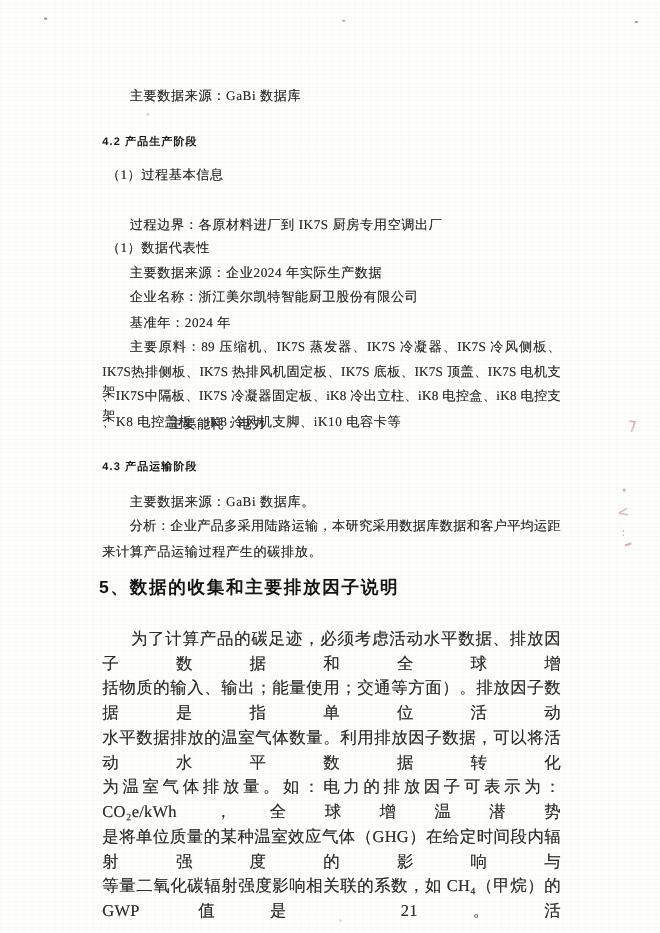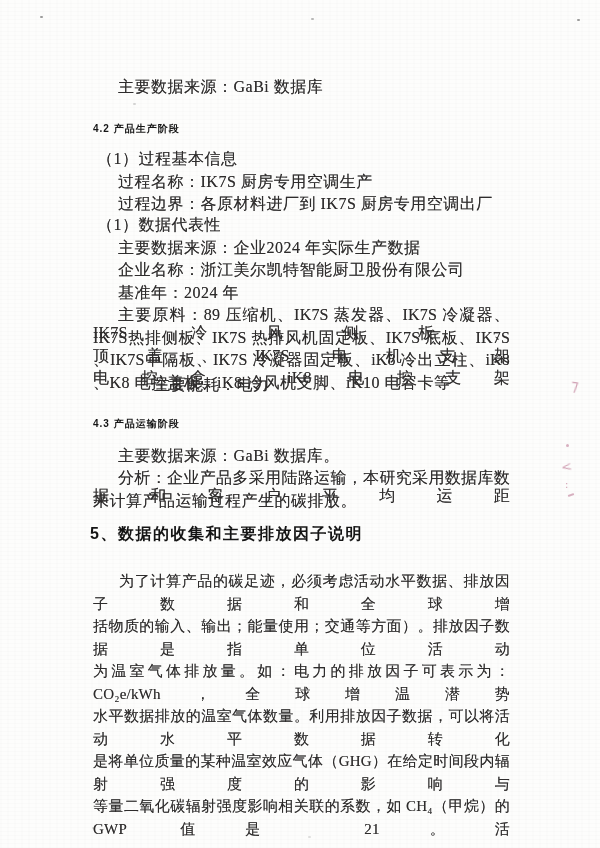--- a/index.html
+++ b/index.html
@@ -18,21 +18,21 @@
         rgba(0,0,0,0.012) 0px, rgba(0,0,0,0.012) 1px,
         transparent 1px, transparent 4px),
       repeating-linear-gradient(90deg,
         rgba(0,0,0,0.008) 0px, rgba(0,0,0,0.008) 2px,
         transparent 2px, transparent 7px);
     overflow:hidden;
     color:#2d2d2d;
   }
   .line{
     position:absolute;
-    font-size:16px;
+    font-size:12px;
     line-height:18px;
     letter-spacing:0.5px;
     white-space:nowrap;
     color:#2e2c2c;
     text-shadow:0 0 0.4px rgba(40,40,40,0.55);
   }
   .just{
     white-space:normal;
     width:417px;
     text-align:justify;
@@ -101,21 +101,20 @@
   <div class="bleed" style="left:571px;top:377px;font-size:15px;transform:rotate(8deg);">⁊</div>
   <div class="bleed" style="left:566px;top:444px;width:3px;height:3px;background:#c487a0;border-radius:50%;"></div>
   <div class="bleed" style="left:561px;top:459px;font-size:13px;transform:rotate(-10deg);">&lt;</div>
   <div class="bleed" style="left:565px;top:479px;font-size:10px;">:</div>
   <div class="bleed" style="left:568px;top:494px;width:6px;height:2px;background:#c487a0;transform:rotate(-20deg);"></div>
 
   <div class="line" style="left:118px;top:78px;">主要数据来源：GaBi 数据库</div>
 
   <h2 class="h-sec" style="left:93px;top:122px;">4.2 产品生产阶段</h2>
   <div class="line" style="left:97px;top:150px;">（1）过程基本信息</div>
-  <div class="line" style="left:118px;top:173px;">过程名称：IK7S 厨房专用空调生产</div>
   <div class="line" style="left:118px;top:195px;">过程边界：各原材料进厂到 IK7S 厨房专用空调出厂</div>
   <div class="line" style="left:97px;top:216px;">（1）数据代表性</div>
   <div class="line" style="left:118px;top:239px;">主要数据来源：企业2024 年实际生产数据</div>
   <div class="line" style="left:118px;top:261px;">企业名称：浙江美尔凯特智能厨卫股份有限公司</div>
   <div class="line" style="left:118px;top:284px;">基准年：2024 年</div>
   <div class="line just" style="left:93px;top:306px;text-indent:25px;">主要原料：89 压缩机、IK7S 蒸发器、IK7S 冷凝器、IK7S 冷风侧板、</div>
   <div class="line just" style="left:93px;top:329px;">IK7S热排侧板、IK7S 热排风机固定板、IK7S 底板、IK7S 顶盖、IK7S 电机支架</div>
   <div class="line just" style="left:93px;top:351px;">、IK7S中隔板、IK7S 冷凝器固定板、iK8 冷出立柱、iK8 电控盒、iK8 电控支架</div>
   <div class="line" style="left:93px;top:374px;">、K8 电控盖板、iK8 冷风机支脚、iK10 电容卡等</div>
   <div class="line" style="left:118px;top:376px;margin-left:36px;">主要能耗：电力</div>
@@ -123,20 +122,20 @@
   <h2 class="h-sec" style="left:93px;top:417px;">4.3 产品运输阶段</h2>
   <div class="line" style="left:118px;top:447px;font-family:Liberation Serif, serif;">主要数据来源：GaBi 数据库。</div>
   <div class="line just" style="left:93px;top:469px;text-indent:25px;">分析：企业产品多采用陆路运输，本研究采用数据库数据和客户平均运距</div>
   <div class="line" style="left:93px;top:492px;">来计算产品运输过程产生的碳排放。</div>
 
   <h1 class="h-chap" style="left:90px;top:524px;">5、数据的收集和主要排放因子说明</h1>
 
   <div class="para">
     <div class="pline first">为了计算产品的碳足迹，必须考虑活动水平数据、排放因子数据和全球增</div>
     <div class="pline">括物质的输入、输出；能量使用；交通等方面）。排放因子数据是指单位活动</div>
+    <div class="pline">水平数据排放的温室气体数量。利用排放因子数据，可以将活动水平数据转化</div>
     <div class="pline">为温室气体排放量。如：电力的排放因子可表示为：CO₂e/kWh，全球增温潜势</div>
-    <div class="pline">水平数据排放的温室气体数量。利用排放因子数据，可以将活动水平数据转化</div>
     <div class="pline">是将单位质量的某种温室效应气体（GHG）在给定时间段内辐射强度的影响与</div>
     <div class="pline">等量二氧化碳辐射强度影响相关联的系数，如 CH₄（甲烷）的 GWP 值是 21。活</div>
 
   </div>
 
 </div>
 
 </body></html>

